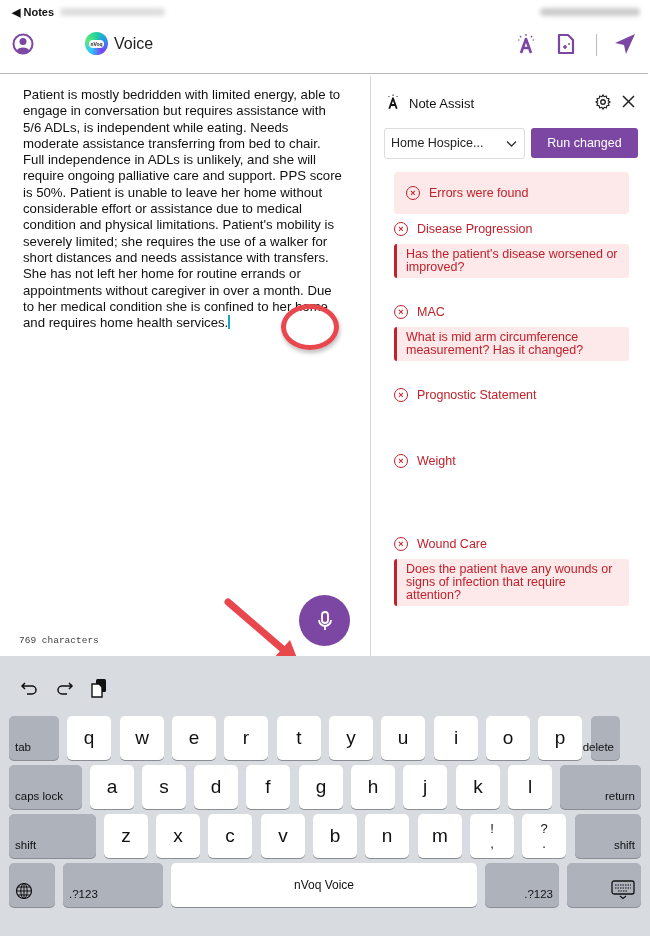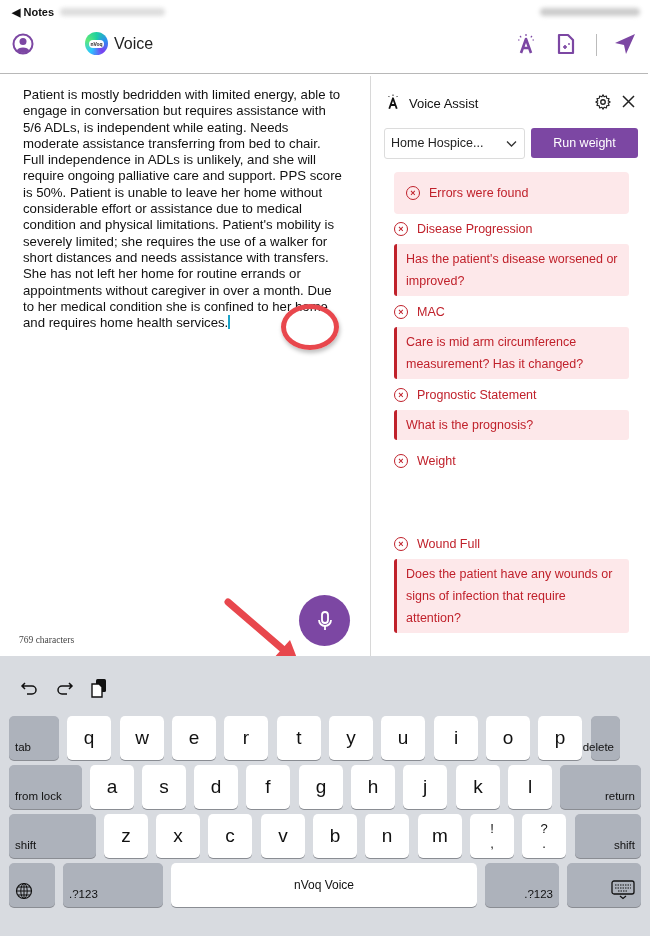--- a/index.html
+++ b/index.html
@@ -13,37 +13,37 @@
   .app-logo { position: absolute; left: 85px; top: 6px; width: 23px; height: 23px; border-radius: 50%; background: conic-gradient(#1fd1a0, #2a8ff0, #7a3ff0, #2ac6ff, #5ee87a, #1fd1a0); display:flex; align-items:center; justify-content:center; }
   .app-logo .cloud { width: 15px; height: 8px; background: #fff; border-radius: 5px; font-size: 5px; color: #222; display:flex; align-items:center; justify-content:center; font-weight: bold; }
   .app-title { position: absolute; left: 114px; top: 9px; font-size: 16px; color: #222; }
   .hdr-icon { position: absolute; top: 6px; width: 24px; height: 24px; }
   .hdr-sep { position: absolute; left: 596px; top: 8px; width: 1px; height: 22px; background: #bbb; }
 
   .editor { position: absolute; left: 0; top: 76px; width: 370px; height: 580px; }
   .note-text { position: absolute; left: 23px; top: 11px; width: 322px; font-size: 13.2px; line-height: 16.3px; color: #111; }
   .caret { display: inline-block; width: 1.5px; height: 14px; background: #1aa3c8; vertical-align: -2px; }
   .annot-circle { position: absolute; left: 281px; top: 228px; width: 58px; height: 46px; border: 5px solid #e8474d; border-radius: 50%; box-shadow: 1px 3px 4px rgba(0,0,0,0.25); }
-  .char-count { position: absolute; left: 19px; top: 559px; font-size: 9.5px; color: #444; font-family: Liberation Serif, serif; }
+  .char-count { position: absolute; left: 19px; top: 559px; font-size: 9.5px; color: #444; font-family: Liberation Mono, monospace; }
   .mic-button { position: absolute; left: 299px; top: 519px; width: 51px; height: 51px; border-radius: 50%; background: #7c47a3; display:flex; align-items:center; justify-content:center; cursor: pointer; }
   .arrow { position: absolute; left: 218px; top: 518px; width: 110px; height: 90px; }
 
   .assist-panel { position: absolute; left: 370px; top: 76px; width: 280px; height: 580px; border-left: 1.5px solid #d8d8d8; }
   .assist-icon { position: absolute; left: 13px; top: 17px; width: 18px; height: 18px; }
   .assist-title { position: absolute; left: 38px; top: 20px; font-size: 13px; color: #111; }
   .gear-icon { position: absolute; left: 223px; top: 17px; width: 18px; height: 18px; }
   .close-icon { position: absolute; left: 250px; top: 18px; width: 15px; height: 15px; }
   .template-select { position: absolute; left: 13px; top: 52px; width: 141px; height: 31px; border: 1px solid #dcdcdc; border-radius: 3px; font-size: 12.5px; color: #222; padding: 7px 0 0 6px; }
   .select-chevron { position: absolute; right: 7px; top: 11px; width: 11px; height: 8px; }
   .run-review { position: absolute; left: 160px; top: 52px; width: 107px; height: 30px; background: #7c47a3; color: #fff; border-radius: 3px; font-size: 12.5px; display:flex; align-items:center; justify-content:center; cursor: pointer; }
   .errors-banner { position: absolute; left: 23px; top: 96px; width: 235px; height: 42px; background: #fde8ea; border-radius: 4px; color: #c0212b; font-size: 12.5px; display:flex; align-items:center; padding-left: 12px; }
   .x-circle { width: 14px; height: 14px; border: 1.6px solid #c0212b; border-radius: 50%; display:inline-flex; align-items:center; justify-content:center; font-size: 9px; font-weight: bold; color: #c0212b; margin-right: 9px; flex-shrink: 0; line-height: 1; }
   .finding { position: absolute; left: 23px; width: 235px; }
   .finding-title { display:flex; align-items:center; color: #c0212b; font-size: 12.5px; height: 18px; }
-  .finding-q { margin-top: 6px; background: #fde8ea; border-left: 3px solid #c0212b; border-radius: 3px; color: #c0212b; font-size: 12.5px; line-height: 22px; padding: 4px 8px 4px 9px; }
+  .finding-q { margin-top: 6px; background: #fde8ea; border-left: 3px solid #c0212b; border-radius: 3px; color: #c0212b; font-size: 12.5px; line-height: 13px; padding: 4px 8px 4px 9px; }
 
   .keyboard { position: absolute; left: 0; top: 656px; width: 650px; height: 280px; background: #d8dbe0; }
   .kb-tool { position: absolute; top: 22px; width: 20px; height: 20px; }
   .key { position: absolute; height: 44px; border-radius: 5px; background: #fff; box-shadow: 0 1px 0 #8a8d93; font-size: 19px; color: #111; display:flex; align-items:center; justify-content:center; cursor: pointer; font-family: "Liberation Sans", sans-serif; }
   .key.func { background: #adb2bb; font-size: 11.5px; align-items: flex-end; padding: 0 0 7px 6px; justify-content: flex-start; }
   .key.func.right { justify-content: flex-end; padding: 0 6px 7px 0; }
   .key.dual { flex-direction: column; font-size: 13px; line-height: 15px; }
   .key.space { font-size: 12px; }
 </style>
 </head>
@@ -96,73 +96,72 @@
       <line x1="10" y1="17" x2="10" y2="21" stroke="#fff" stroke-width="1.8"></line>
     </svg>
   </div>
 </div>
 
 <div class="assist-panel">
   <svg class="assist-icon" viewBox="0 0 24 24">
     <path d="M7 21 L12 7 L17 21 M9 16 H15" fill="none" stroke="#111" stroke-width="2.4" stroke-linejoin="round"></path>
     <path d="M12 2 V4 M6 4 L7.2 5.4 M18 4 L16.8 5.4" stroke="#111" stroke-width="1.2"></path>
   </svg>
-  <span class="assist-title">Voice Assist</span>
+  <span class="assist-title">Note Assist</span>
   <svg class="gear-icon" viewBox="0 0 24 24">
     <circle cx="12" cy="12" r="3" fill="none" stroke="#222" stroke-width="1.8"></circle>
     <path d="M12 2.5 L13.5 5 L16.5 4 L17 7 L20 7.5 L19 10.5 L21.5 12 L19 13.5 L20 16.5 L17 17 L16.5 20 L13.5 19 L12 21.5 L10.5 19 L7.5 20 L7 17 L4 16.5 L5 13.5 L2.5 12 L5 10.5 L4 7.5 L7 7 L7.5 4 L10.5 5 Z" fill="none" stroke="#222" stroke-width="1.6" stroke-linejoin="round"></path>
   </svg>
   <svg class="close-icon" viewBox="0 0 15 15">
     <path d="M2 2 L13 13 M13 2 L2 13" stroke="#222" stroke-width="1.5"></path>
   </svg>
 
   <div class="template-select">
     <span>Home Hospice...</span>
     <svg class="select-chevron" viewBox="0 0 11 8">
       <path d="M1 1.5 L5.5 6 L10 1.5" fill="none" stroke="#333" stroke-width="1.3"></path>
     </svg>
   </div>
-  <div class="run-review">Run weight</div>
+  <div class="run-review">Run changed</div>
 
   <div class="errors-banner">
     <span class="x-circle">×</span>
     <span>Errors were found</span>
   </div>
 
   <div class="finding" style="top:144px">
     <div class="finding-title">
         <span class="x-circle">×</span>
         <span>Disease Progression</span>
       </div>
     <div class="finding-q">Has the patient's disease worsened or improved?</div>
   </div>
   <div class="finding" style="top:227px">
     <div class="finding-title">
         <span class="x-circle">×</span>
         <span>MAC</span>
       </div>
-    <div class="finding-q">Care is mid arm circumference measurement? Has it changed?</div>
+    <div class="finding-q">What is mid arm circumference measurement? Has it changed?</div>
   </div>
   <div class="finding" style="top:310px">
     <div class="finding-title">
         <span class="x-circle">×</span>
         <span>Prognostic Statement</span>
       </div>
-    <div class="finding-q">What is the prognosis?</div>
   </div>
   <div class="finding" style="top:376px">
     <div class="finding-title">
         <span class="x-circle">×</span>
         <span>Weight</span>
       </div>
   </div>
   <div class="finding" style="top:459px">
     <div class="finding-title">
         <span class="x-circle">×</span>
-        <span>Wound Full</span>
+        <span>Wound Care</span>
       </div>
     <div class="finding-q">Does the patient have any wounds or signs of infection that require attention?</div>
   </div>
 </div>
 
 <div class="keyboard">
   <svg class="kb-tool" style="left:20px" viewBox="0 0 20 20">
     <path d="M5 5 L2 8 L5 11 M2 8 H12 A4 4 0 0 1 12 16 H7" fill="none" stroke="#111" stroke-width="1.5"></path>
   </svg>
   <svg class="kb-tool" style="left:54px" viewBox="0 0 20 20">
@@ -179,21 +178,21 @@
   <div class="key" style="left:172px;top:60px;width:44px">e</div>
   <div class="key" style="left:224px;top:60px;width:44px">r</div>
   <div class="key" style="left:277px;top:60px;width:44px">t</div>
   <div class="key" style="left:329px;top:60px;width:44px">y</div>
   <div class="key" style="left:381px;top:60px;width:44px">u</div>
   <div class="key" style="left:434px;top:60px;width:44px">i</div>
   <div class="key" style="left:486px;top:60px;width:44px">o</div>
   <div class="key" style="left:538px;top:60px;width:44px">p</div>
   <div class="key func right" style="left:591px;top:60px;width:29px">delete</div>
 
-  <div class="key func" style="left:9px;top:109px;width:73px">from lock</div>
+  <div class="key func" style="left:9px;top:109px;width:73px">caps lock</div>
   <div class="key" style="left:90px;top:109px;width:44px">a</div>
   <div class="key" style="left:142px;top:109px;width:44px">s</div>
   <div class="key" style="left:194px;top:109px;width:44px">d</div>
   <div class="key" style="left:246px;top:109px;width:44px">f</div>
   <div class="key" style="left:299px;top:109px;width:44px">g</div>
   <div class="key" style="left:351px;top:109px;width:44px">h</div>
   <div class="key" style="left:403px;top:109px;width:44px">j</div>
   <div class="key" style="left:456px;top:109px;width:44px">k</div>
   <div class="key" style="left:508px;top:109px;width:44px">l</div>
   <div class="key func right" style="left:560px;top:109px;width:81px">return</div>

